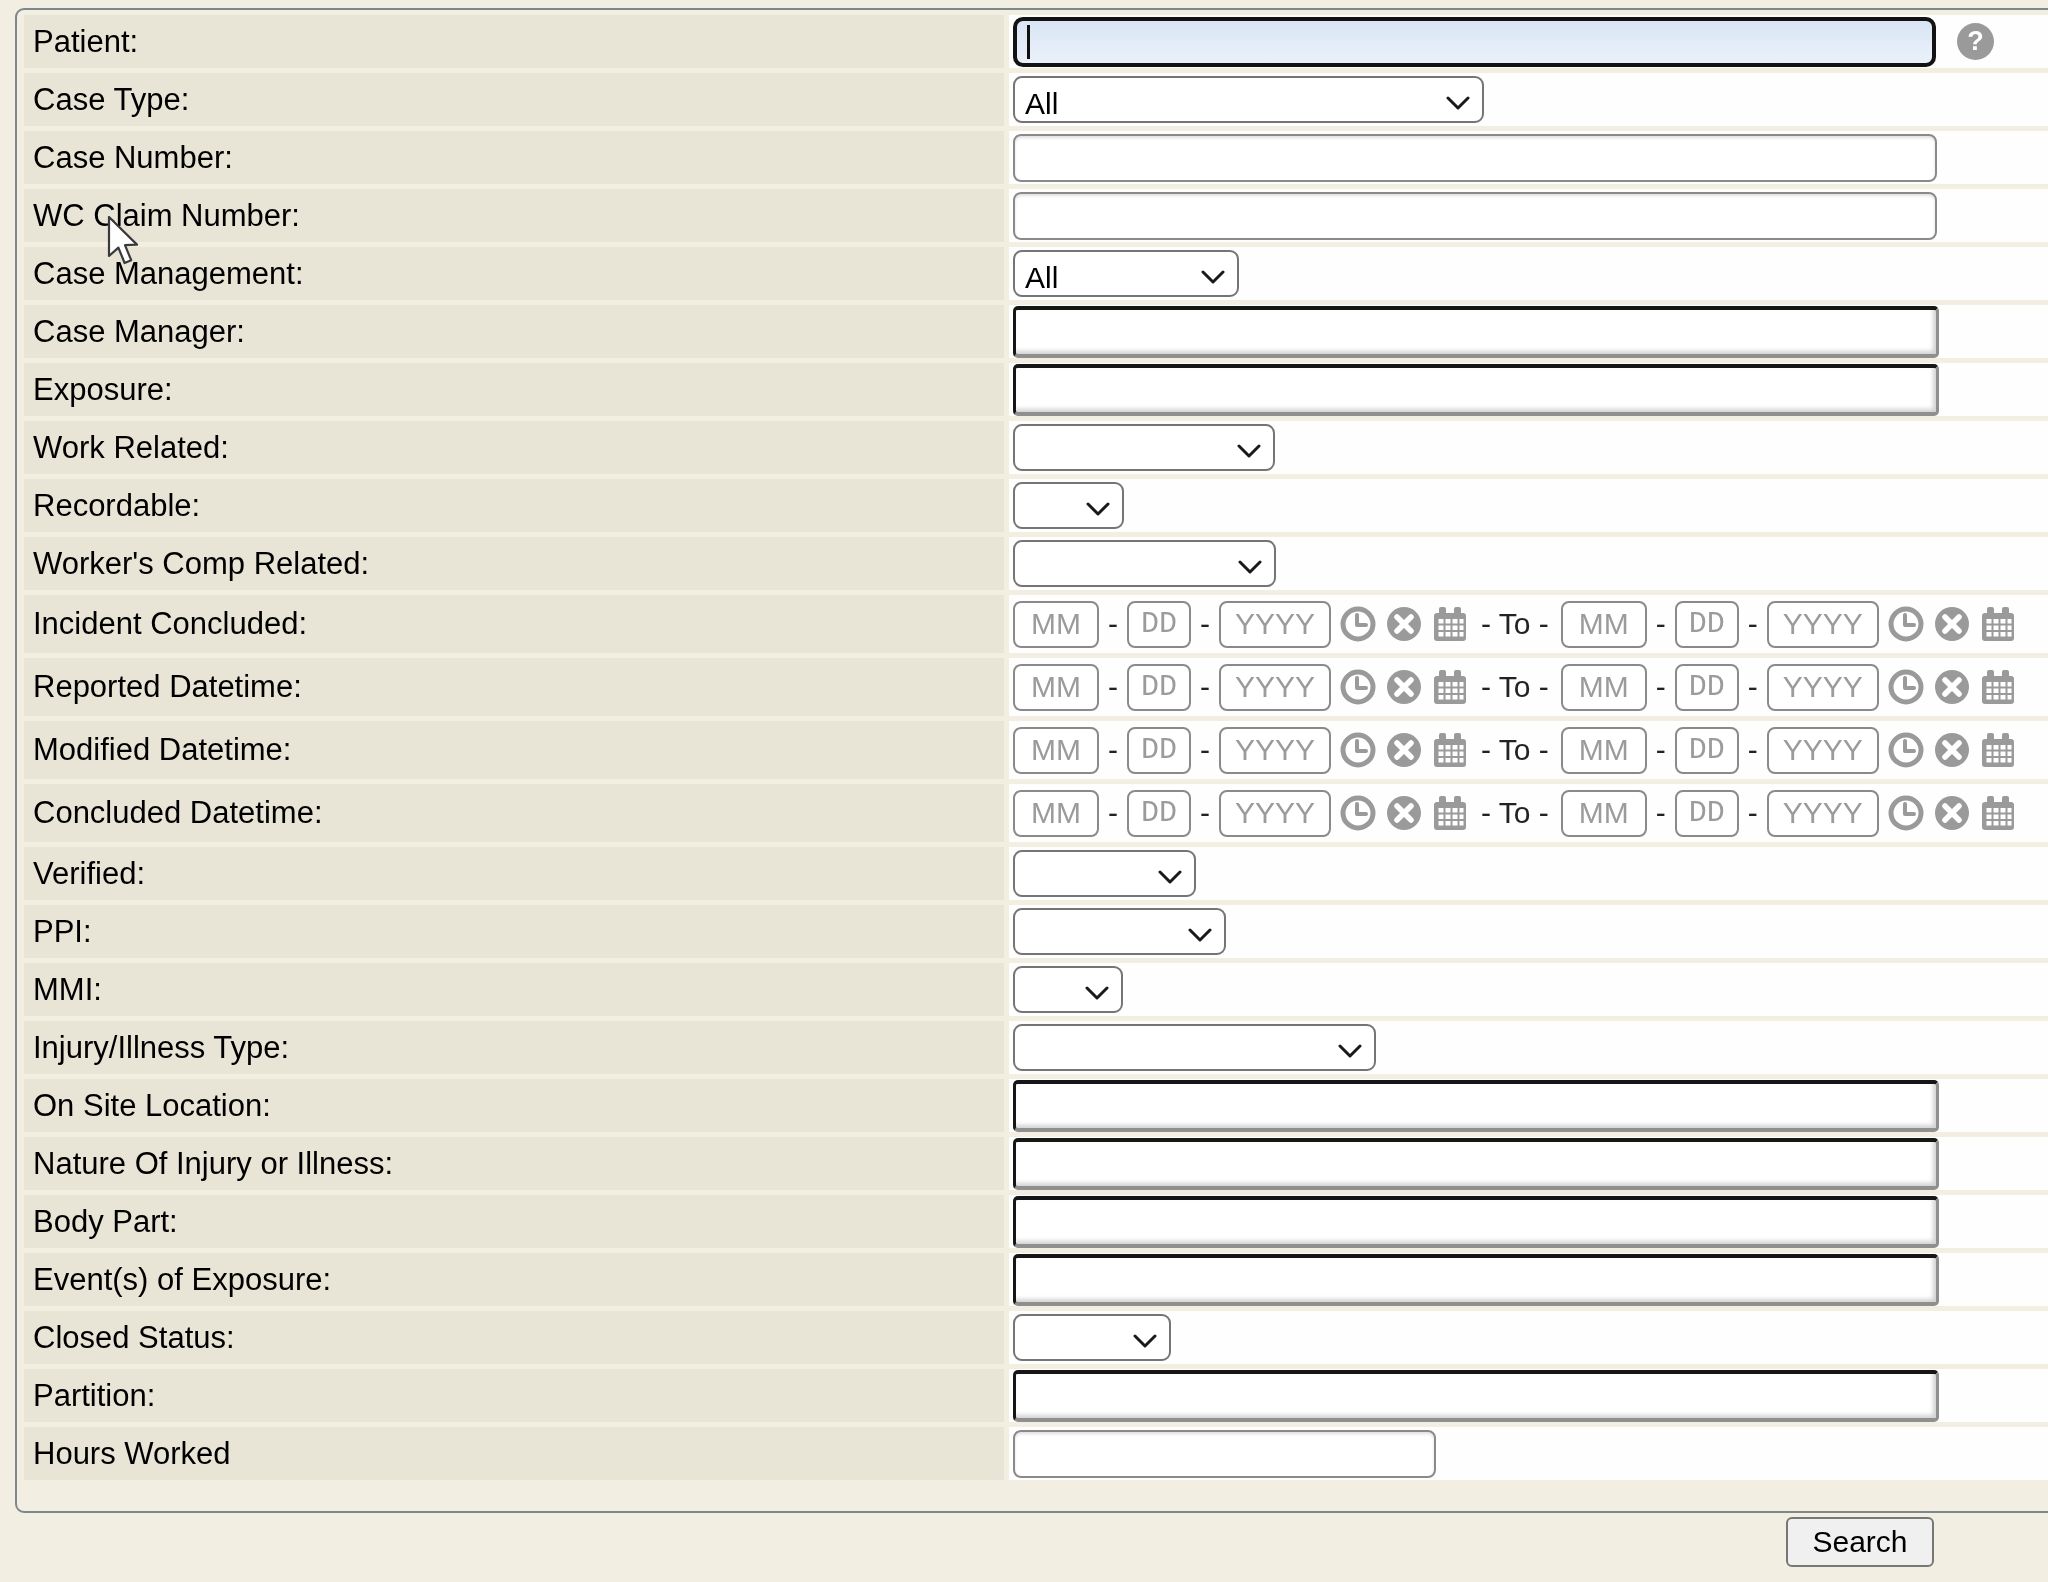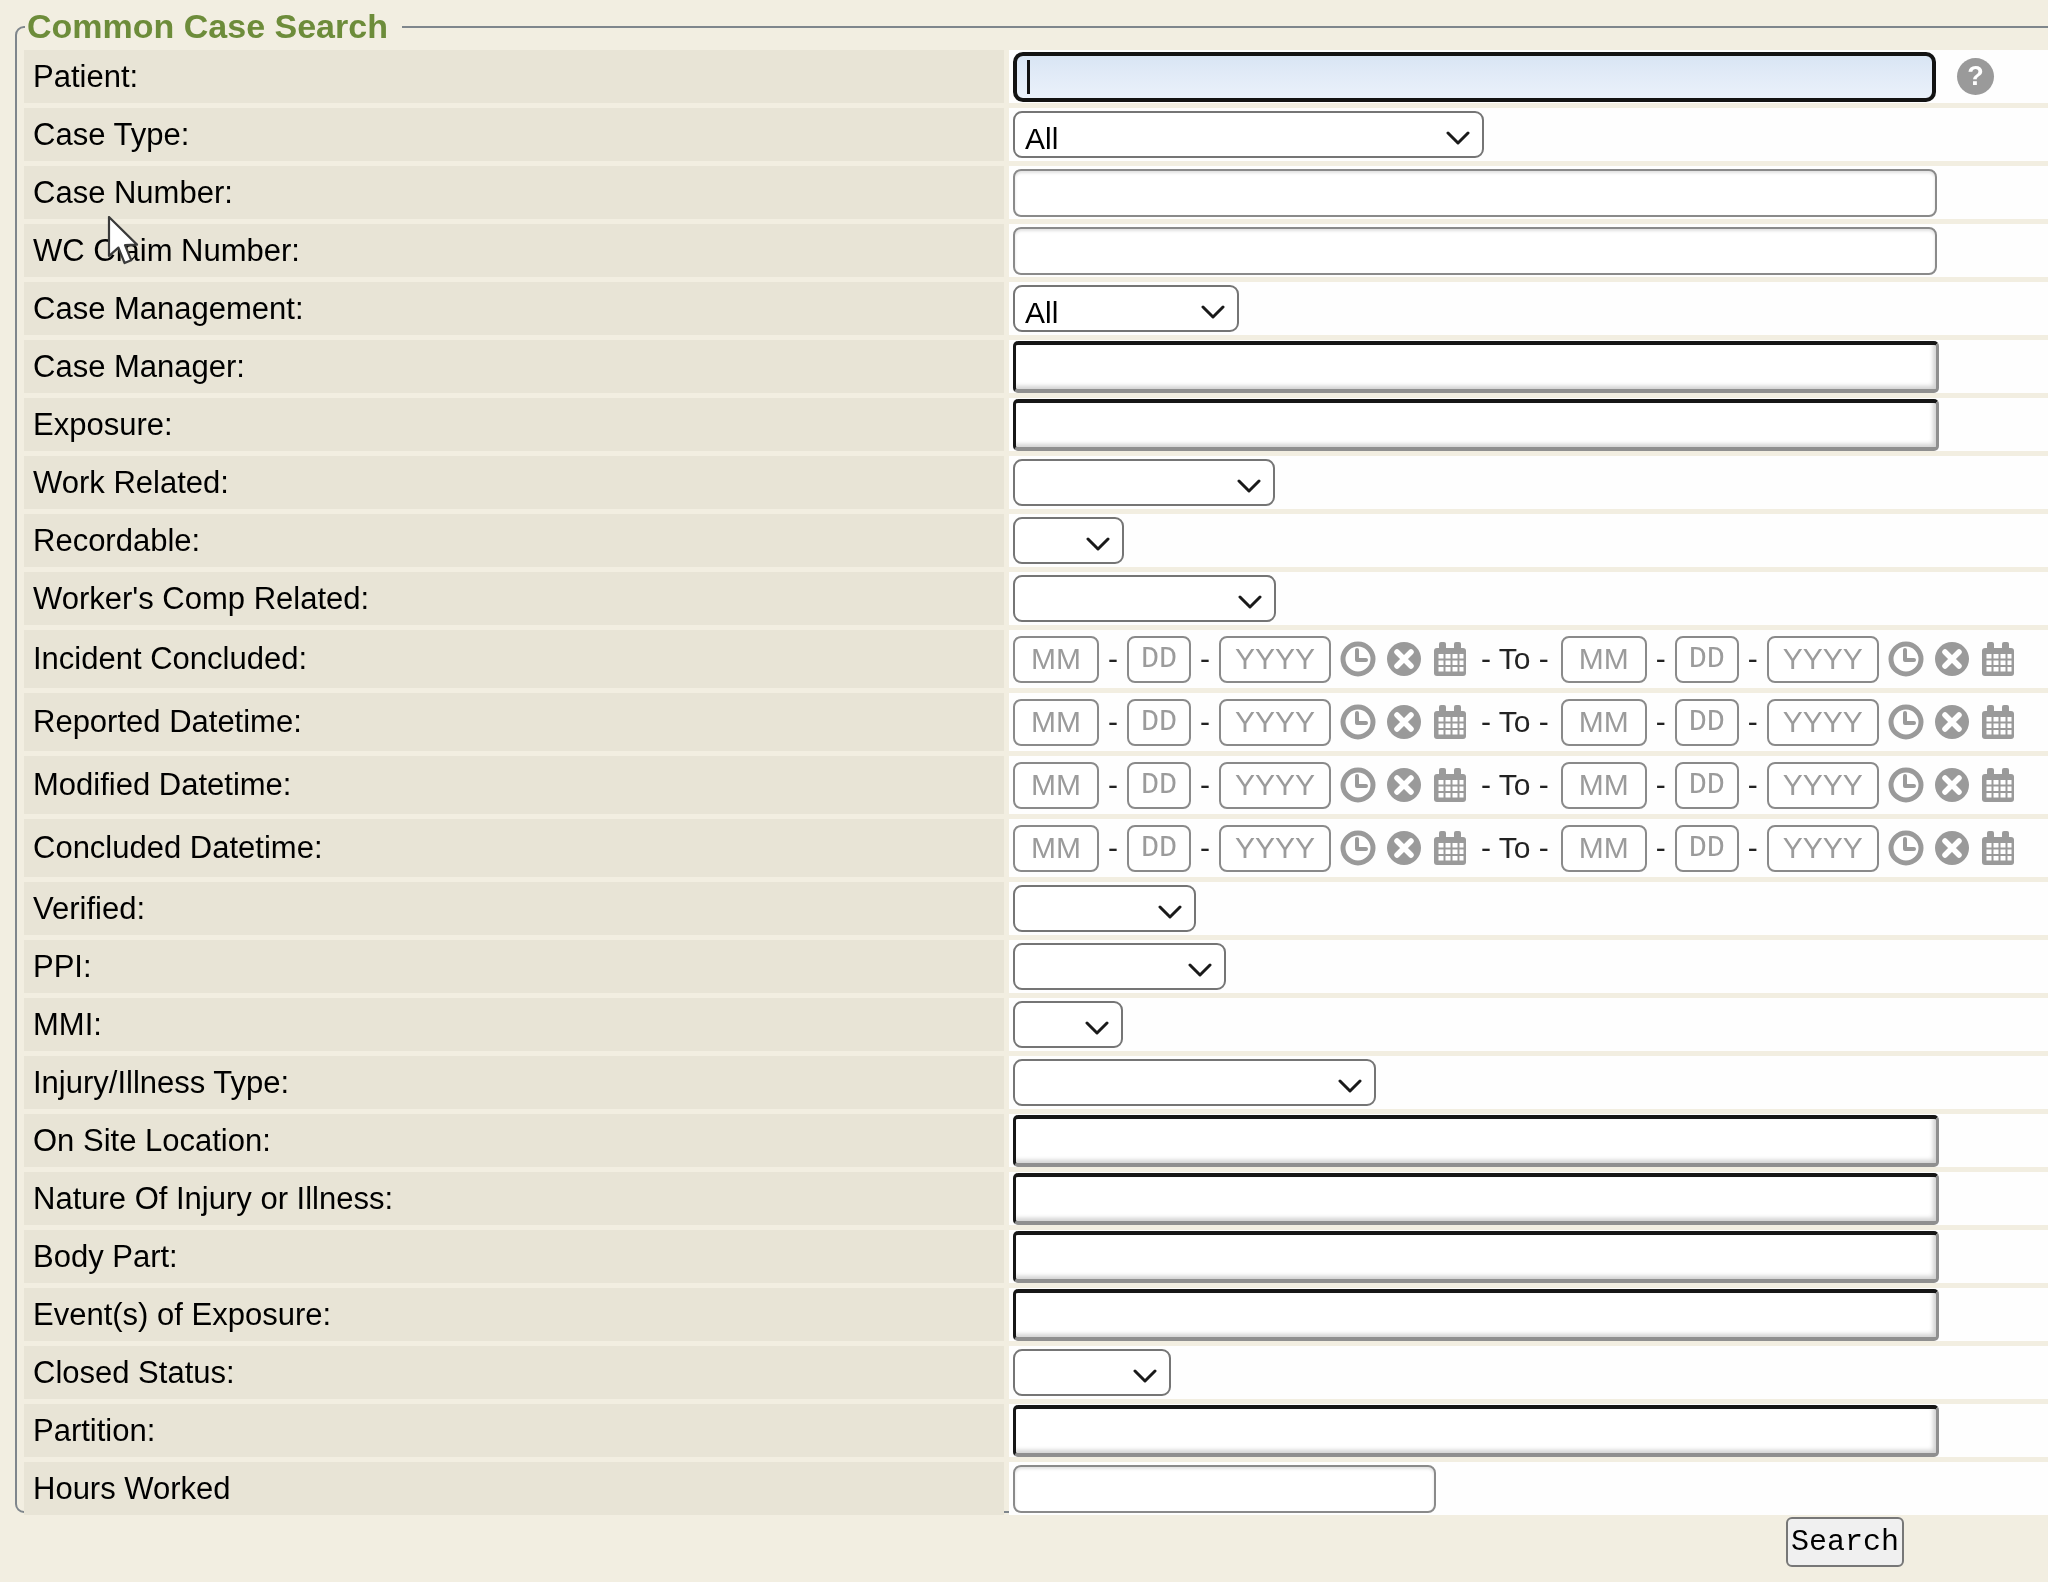--- a/index.html
+++ b/index.html
@@ -115,24 +115,24 @@
   .dt.mm { width: 86px; } .dt.dd { width: 64px; font-family: Liberation Mono, monospace; } .dt.yyyy { width: 112px; }
   .dash { font-size: 30px; color: #222; margin: 0 1px; }
   .to-label { font-size: 30px; color: #222; margin: 12px 12px; white-space: pre; }
   .ic { width: 38px; height: 38px; display: block; }
   .icbtn { flex: 0 0 auto; line-height: 0; }
 
   
   .search-btn {
     position: absolute;
     left: 1786px; top: 1517px;
-    width: 118px; height: 50px;
+    width: 148px; height: 50px;
     background: #f0f0f0;
     border: 2px solid #777; border-radius: 6px;
-    font-family: Liberation Mono, monospace;
+    font-family: Liberation Sans, sans-serif;
     font-size: 30px; color: #000;
   }
 
   .mouse-cursor { position: absolute; left: 106px; top: 216px; }
 </style>
 </head>
 <body>
 
 <svg width="0" height="0" style="position:absolute">
   <defs>
@@ -165,21 +165,20 @@
     </symbol>
     <symbol id="i-chev" viewBox="0 0 24 15">
       <polyline points="2,2 12,12 22,2" fill="none" stroke="#1a1a1a" stroke-width="3" stroke-linecap="round" stroke-linejoin="round"></polyline>
     </symbol>
   </defs>
 </svg>
 
 <div class="page">
 
   <fieldset class="search-fs">
-    <legend class="fs-legend">Common Case Search</legend>
 
     <table class="form-table">
 
       <tbody>
           <tr>
         <td class="lbl">Patient:</td>
         <td class="fld">
               <div class="fld-inner">
           <div class="focus-wrap">
             <input class="focus-input" type="text" style="">

